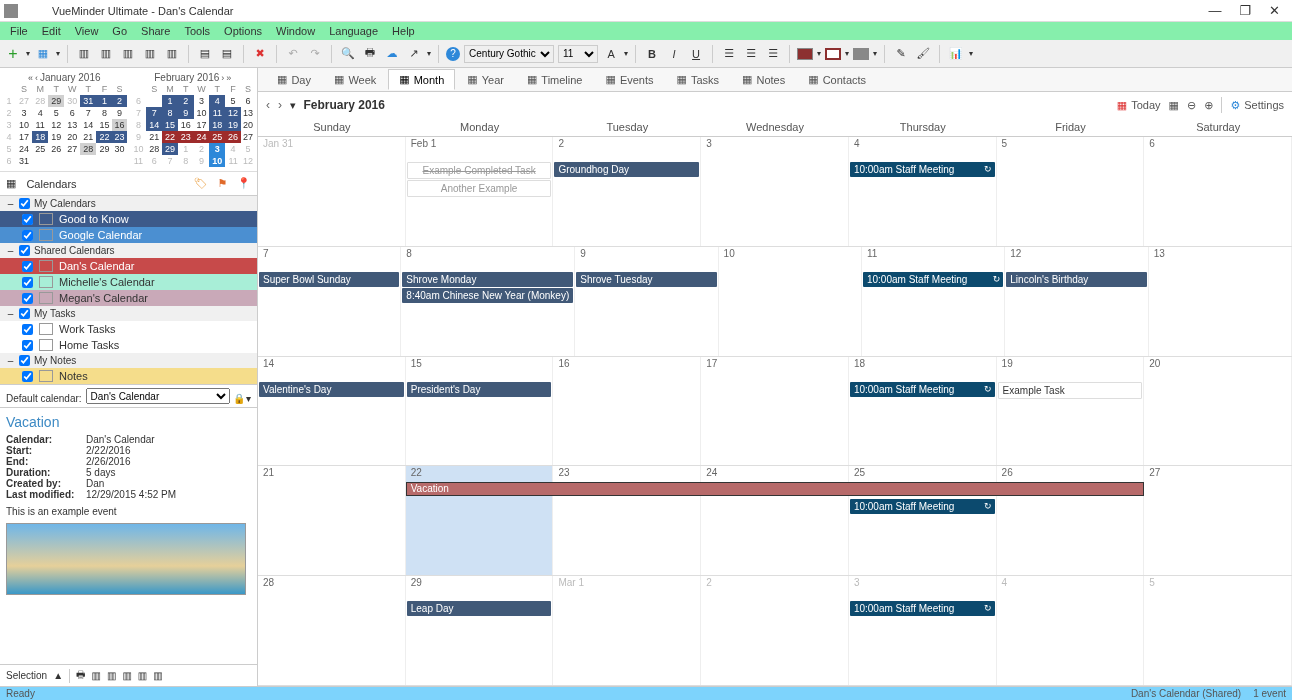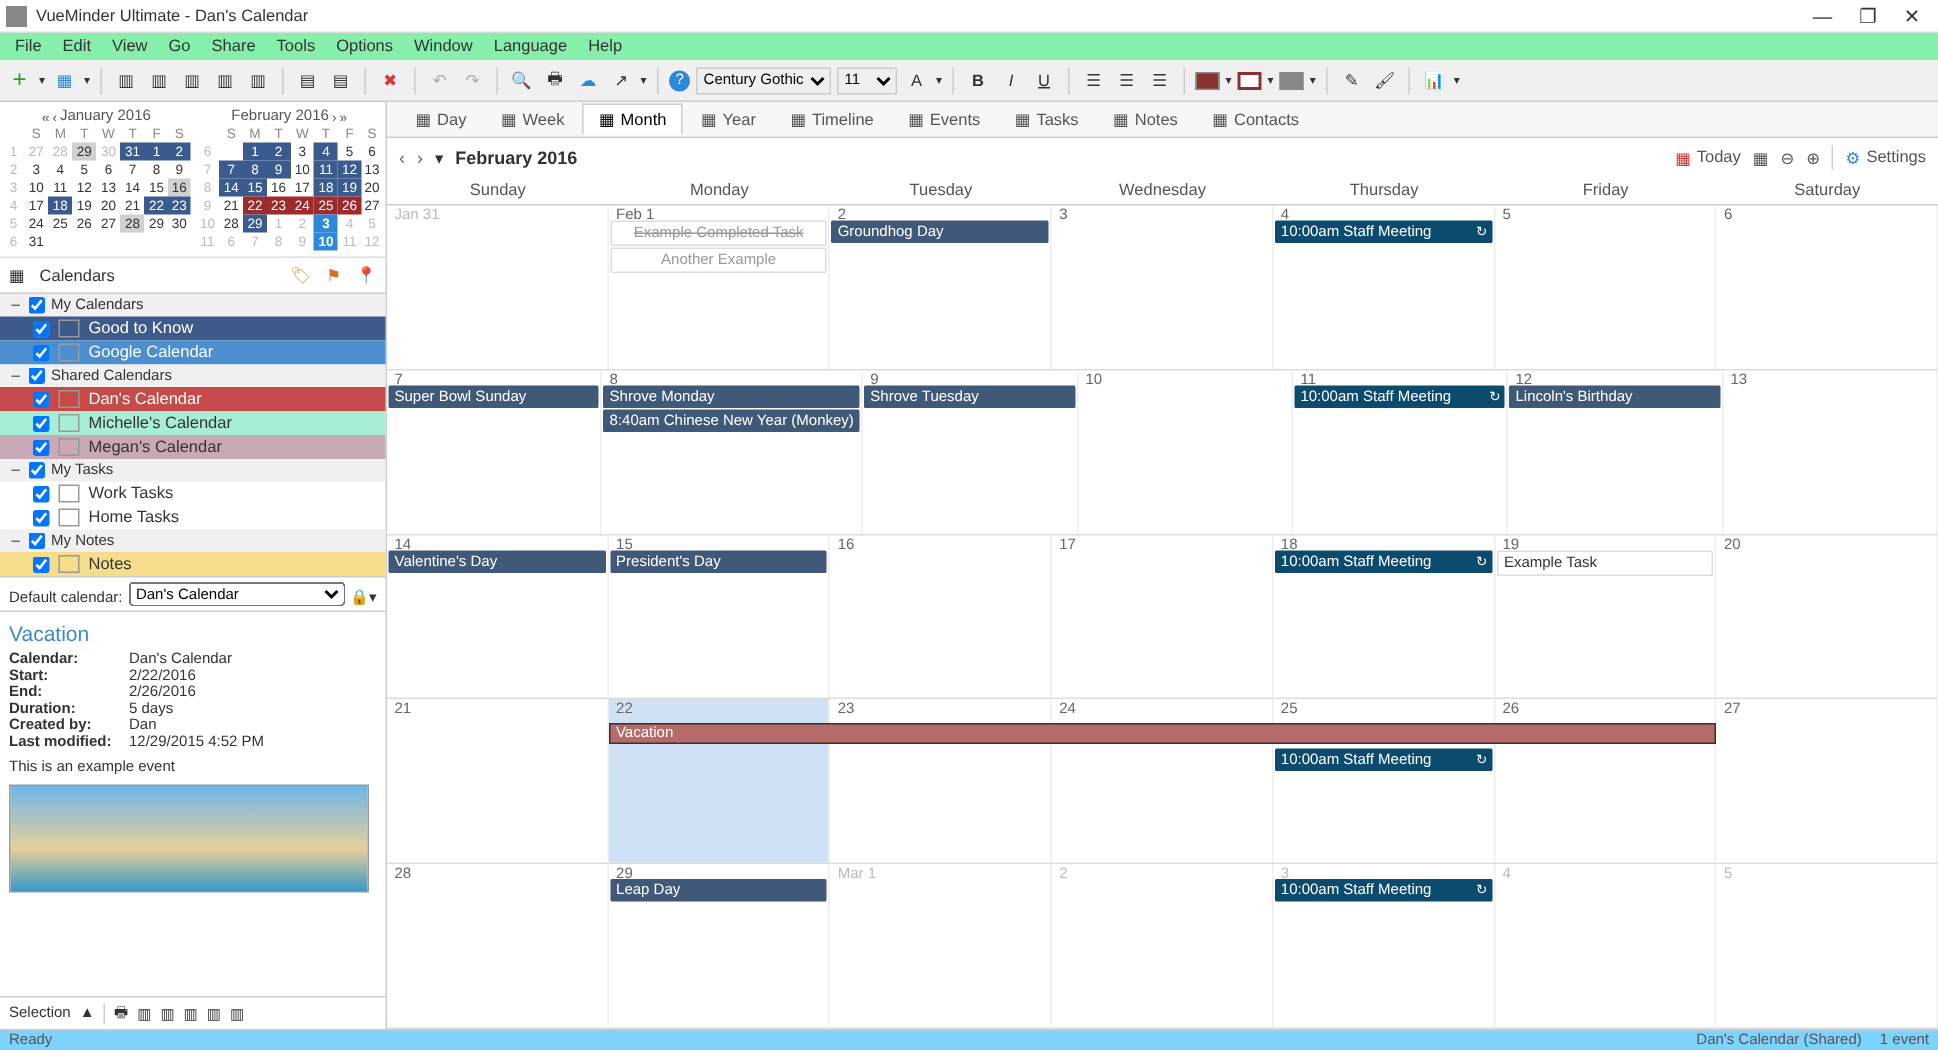--- a/index.html
+++ b/index.html
@@ -1,19 +1,19 @@
 <!DOCTYPE html>
 <html><head>
 <meta charset="utf-8">
 <style>
 * { box-sizing: border-box; margin: 0; padding: 0; font-family: "Segoe UI", Tahoma, sans-serif; }
 body { width: 1292px; height: 700px; background: #fff; font-size: 11px; color: #333; overflow: hidden; position: relative; }
 .titlebar { height: 22px; background: #fff; border-bottom: 1px solid #ddd; display: flex; align-items: center; padding: 0 4px; }
 .titlebar .icon { width: 14px; height: 14px; background: #888; margin-right: 6px; }
-.titlebar .title { flex: 1; font-size: 11px; }
+.titlebar .title { flex: 1; font-size: 11px; margin-left: 28px; }
 .titlebar .winbtns { display: flex; gap: 18px; padding-right: 8px; }
 .titlebar .winbtns span { cursor: pointer; font-size: 13px; }
 .menubar { height: 18px; display: flex; align-items: center; padding: 0 4px; gap: 2px; background: #86efac; }
 .menubar span { padding: 1px 6px; font-size: 11px; cursor: pointer; }
 .toolbar { height: 28px; background: #f0f0f0; border-bottom: 1px solid #ccc; display: flex; align-items: center; padding: 0 4px; gap: 4px; }
 .toolbar .tb { width: 18px; height: 18px; display: inline-flex; align-items: center; justify-content: center; cursor: pointer; border-radius: 2px; }
 .toolbar .sep { width: 1px; height: 18px; background: #ccc; margin: 0 3px; }
 .toolbar select { font-size: 10px; height: 18px; border: 1px solid #ccc; }
 .toolbar .color-box { width: 16px; height: 12px; border: 1px solid #888; }
 .main { display: flex; height: calc(100% - 22px - 18px - 28px - 14px); }
@@ -59,21 +59,21 @@
 .cal-head .spacer { flex: 1; }
 .cal-head .rbtn { display: flex; align-items: center; gap: 4px; cursor: pointer; font-size: 11px; color: #555; }
 .dow-row { display: flex; border-bottom: 1px solid #ccc; }
 .dow-row > div { flex: 1; text-align: center; padding: 3px; font-size: 11px; color: #555; }
 .month-grid { flex: 1; display: flex; flex-direction: column; }
 .week { flex: 1; display: flex; border-bottom: 1px solid #ddd; position: relative; }
 .day { flex: 1; border-right: 1px solid #eee; position: relative; padding: 1px; }
 .day.sel { background: #cfe1f4; }
 .daynum { position: absolute; top: 1px; left: 3px; font-size: 10px; color: #666; padding: 0 2px; }
 .daynum.light { color: #bbb; }
-.events { margin-top: 9px; display: flex; flex-direction: column; gap: 1px; }
+.events { margin-top: 24px; display: flex; flex-direction: column; gap: 1px; }
 .evt { font-size: 10px; padding: 2px 4px; border-radius: 1px; white-space: nowrap; overflow: hidden; text-overflow: ellipsis; position: relative; }
 .evt.blueD { background: #415978; color: #fff; }
 .evt.blueL { background: #0c4a6e; color: #fff; }
 .evt.white { background: #fff; color: #999; border: 1px solid #ddd; text-align: center; }
 .evt.white.strike { text-decoration: line-through; }
 .evt.plain { background: #fff; color: #333; border: 1px solid #ddd; }
 .evt .refresh { position: absolute; right: 3px; top: 2px; font-size: 9px; }
 .vac-bar { position: absolute; top: 16px; left: 14.28%; width: 71.4%; height: 14px; background: #b76a6a; border: 1px solid #333; color: #fff; font-size: 10px; padding: 0 4px; z-index: 2; }
 .statusbar { height: 14px; background: #7dd3fc; border-top: 1px solid #ccc; display: flex; align-items: center; font-size: 10px; padding: 0 6px; color: #555; }
 .statusbar .flex { flex: 1; }

